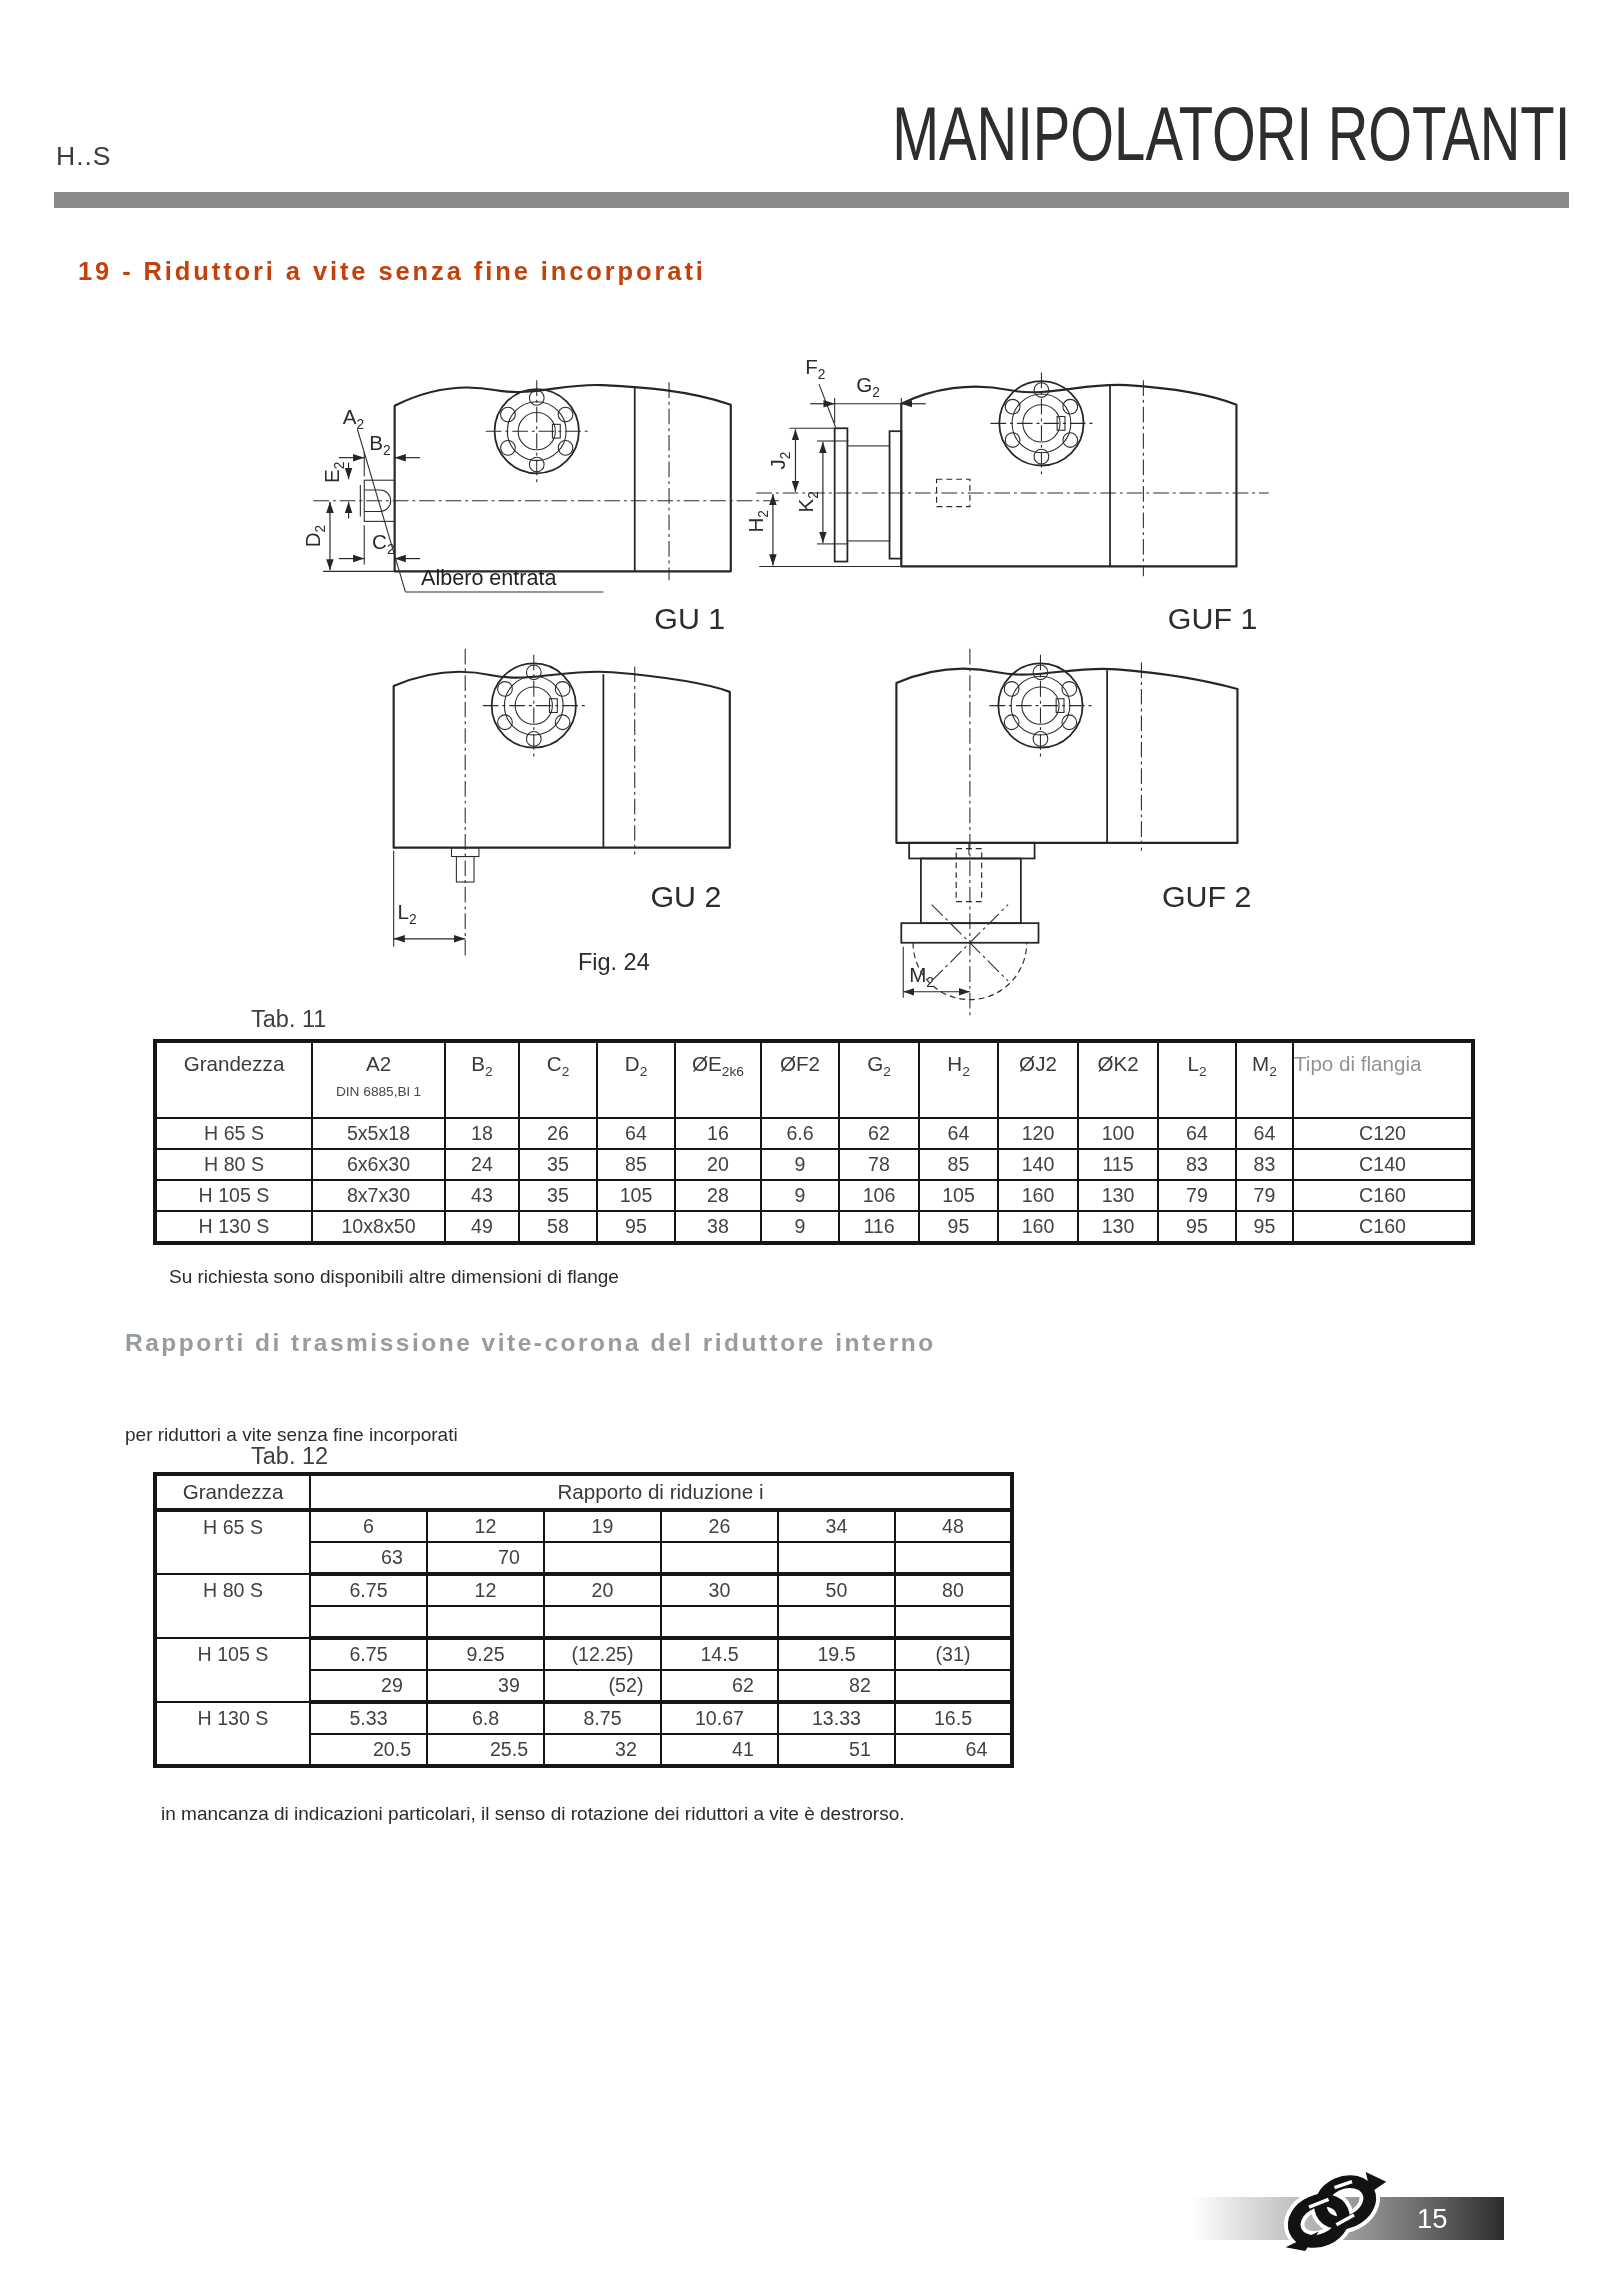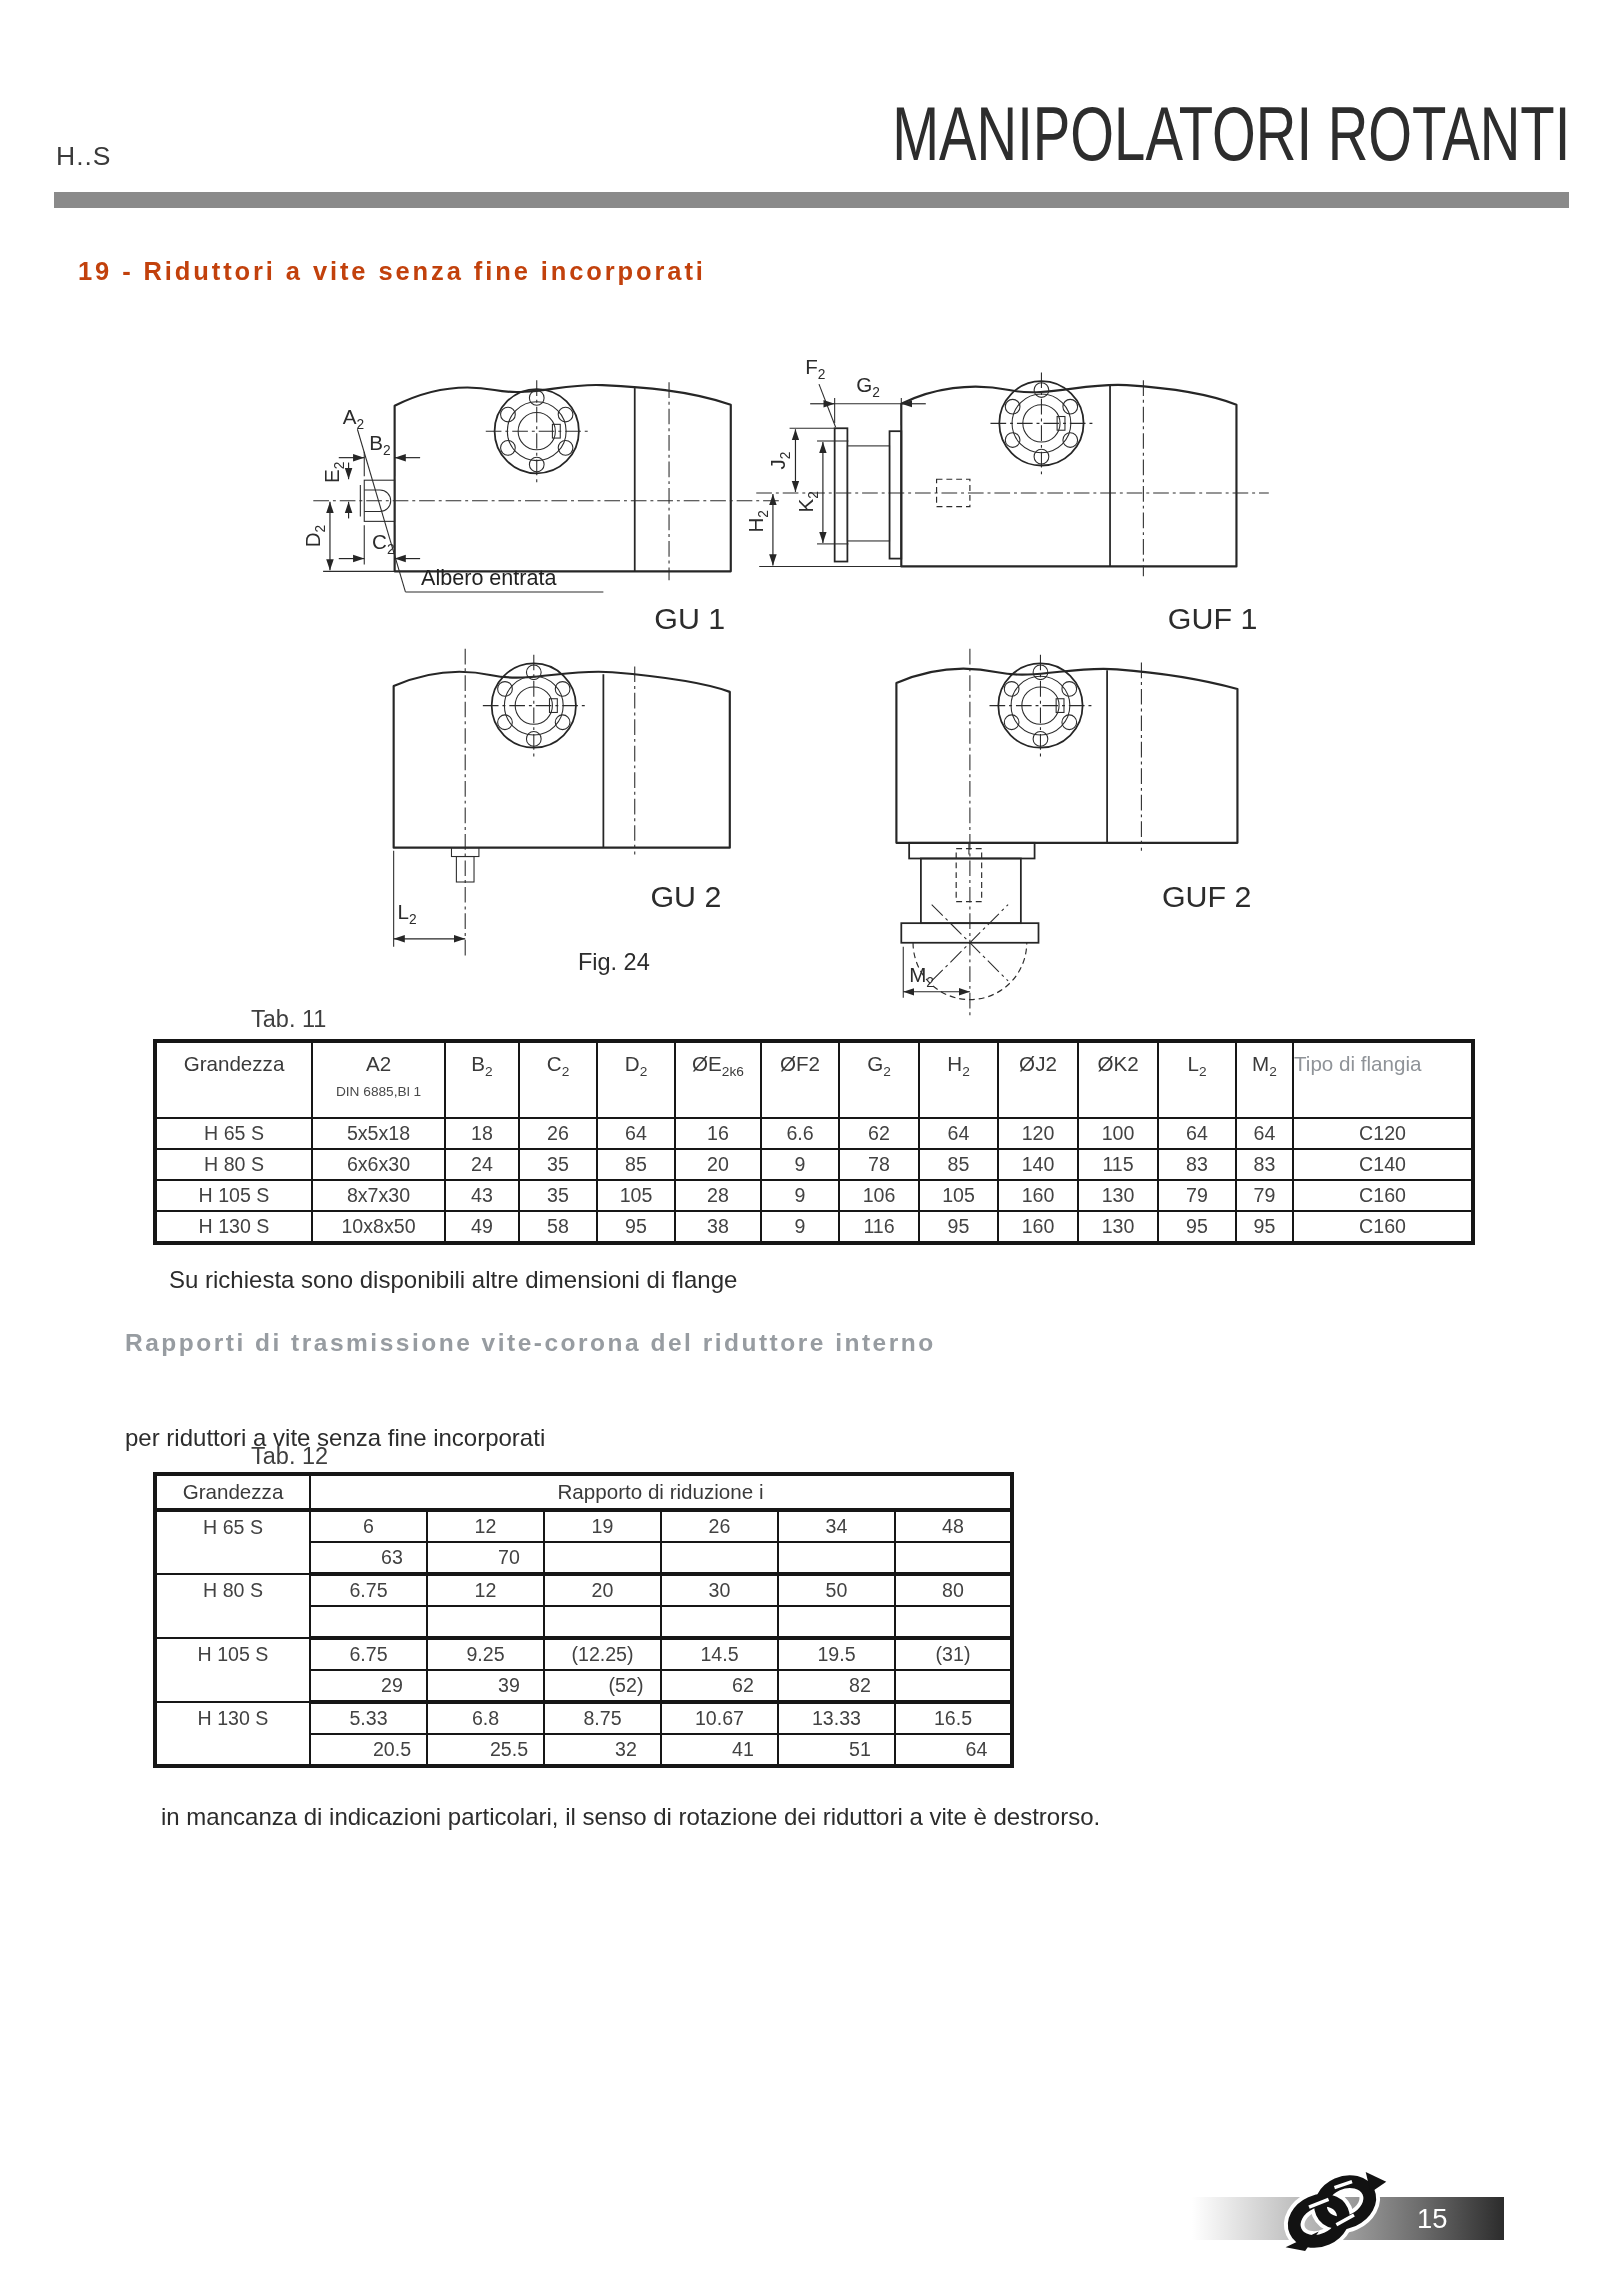--- a/index.html
+++ b/index.html
@@ -38,21 +38,21 @@
   #tab11 td{height:29px;}
   sub{font-size:13.7px;}
   .colnote{font-size:13.7px;color:#4a4a4a;margin-top:8px;font-weight:normal;}
   #tab12{left:153px;top:1472px;border:4.9px solid #161616;}
   #tab12 th{height:32px;font-weight:normal;font-size:20.6px;color:#3a3a3a;border-bottom-width:4.9px;}
   #tab12 td{height:29px;}
   #tab12 td.gname{vertical-align:top;padding-top:3.9px;}
   #tab12 tr.r1 td.v{border-bottom-width:2px;}
   #tab12 tr.r2 td.v{border-bottom-width:4.9px;padding-left:47px;}
   
-  .bodytext{position:absolute;font-size:24px;color:#2c2c2c;}
+  .bodytext{position:absolute;font-size:19px;color:#2c2c2c;}
   #tab11-note{left:169px;top:1266px;}
   .section2-title{position:absolute;left:125px;top:1329px;font-size:24.5px;font-weight:bold;
                   color:#979ca1;letter-spacing:2.5px;}
   #section2-sub{left:125px;top:1400px;margin-top:24px;}
   #footnote{left:161px;top:1803px;}
   
   .footer-bar{position:absolute;left:1192px;top:2197px;width:312px;height:43px;
       background:linear-gradient(to right,#ffffff 0%,#d8d8d8 20%,#a8a8a8 45%,#6f6f6f 72%,#2c2c2c 100%);}
   .page-num{position:absolute;left:1417px;top:2203px;font-size:27.4px;color:#ffffff;}
   svg.logo{position:absolute;left:1266px;top:2154px;width:131px;height:116px;}

